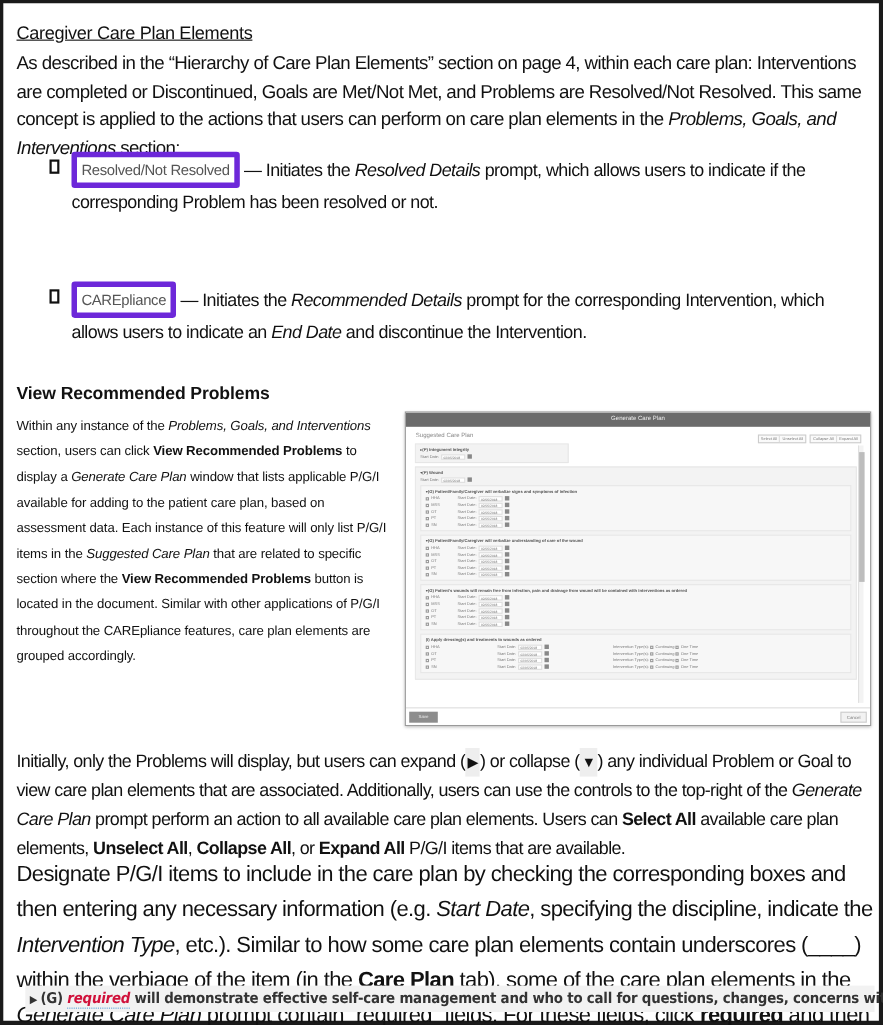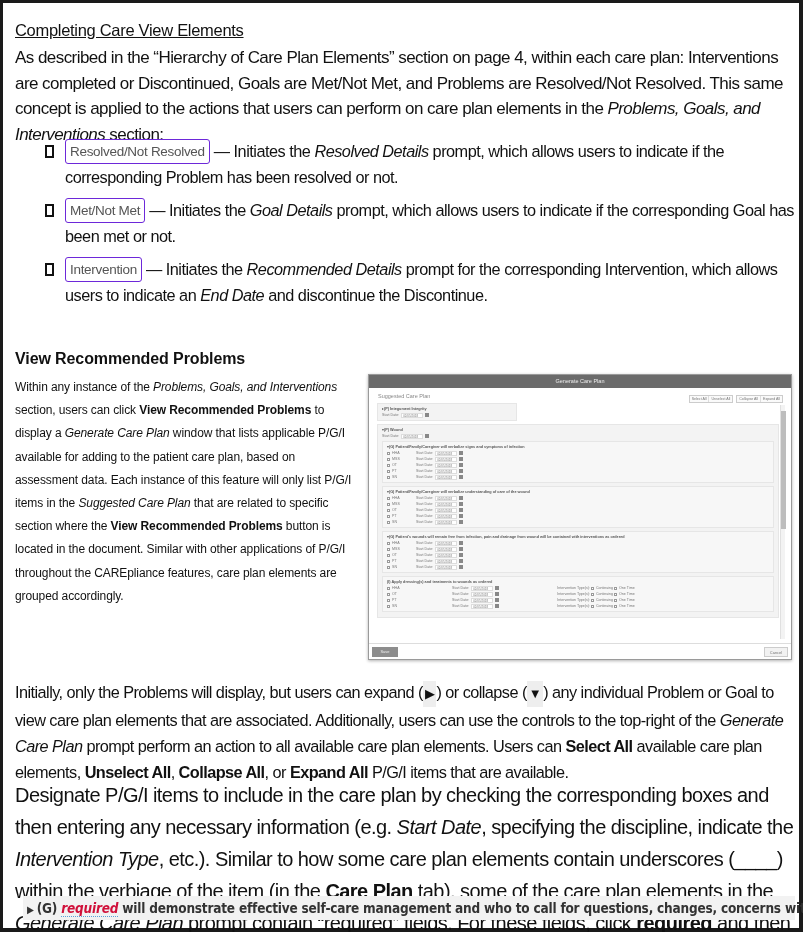--- a/index.html
+++ b/index.html
@@ -14,21 +14,21 @@
   .p1 { position: absolute; left: 12px; top: 42px; width: 786px; font-size: 17px; line-height: 25.5px; letter-spacing: -0.55px; }
   i { font-style: italic; }
   b { font-weight: bold; }
   .bullet-row { position: absolute; left: 42px; width: 750px; font-size: 16.3px; line-height: 26px; letter-spacing: -0.5px; }
   .bullet-box {
     position: absolute; left: 0; top: 7px; width: 9px; height: 13px;
     border: 2px solid #111; background: #fff;
   }
   .bullet-body { margin-left: 20px; }
   .ui-btn {
-    display: inline-block; border: 1px solid #6d28d9; border-radius: 3px; background: #fff;
+    display: inline-block; border: 5px solid #6d28d9; border-radius: 3px; background: #fff;
     color: #555; font-size: 13.5px; padding: 2px 4px; line-height: 19px; vertical-align: 1px;
     letter-spacing: -0.3px; margin-right: 4px;
   }
   .h2 { position: absolute; left: 12px; top: 347px; font-size: 16px; font-weight: bold; letter-spacing: -0.1px; }
   .p2 { position: absolute; left: 12px; top: 373px; width: 345px; font-size: 12px; line-height: 23.2px; letter-spacing: -0.1px; }
   .p3 { position: absolute; left: 12px; top: 676px; width: 786px; font-size: 16.3px; line-height: 26px; letter-spacing: -0.55px; }
   .p4 { position: absolute; left: 12px; top: 776px; width: 786px; font-size: 20px; line-height: 32px; letter-spacing: -0.55px; }
   .inline-icon { display: inline-block; background: #eee; padding: 0 2px; font-size: 13px; }
 
   
@@ -66,42 +66,36 @@
     font-family: "DejaVu Sans Condensed", "DejaVu Sans", sans-serif;
   }
   .req-strip .caret { display: inline-block; font-size: 10px; color: #333; margin-right: 3px; }
   .req { color: #d0103a; font-style: italic; border-bottom: 1.5px dotted #5aa0d8; }
 </style>
 </head>
 <body>
 
 <div class="page">
 
-  <div class="heading-u">Completing Care View Elements</div>
+  <div class="heading-u">Caregiver Care Plan Elements</div>
 
   <div class="p1"><span>As described in the “Hierarchy of Care Plan Elements” section on page 4, within each care plan: Interventions are completed or Discontinued, Goals are Met/Not Met, and Problems are Resolved/Not Resolved. This same concept is applied to the actions that users can perform on care plan elements in the </span><i>Problems, Goals, and Interventions</i><span> section:</span></div>
 
   <div class="bullet-row" style="top:135px;">
     <span class="bullet-box"></span>
     <div class="bullet-body">
       <span class="ui-btn">Resolved/Not Resolved</span><span>— Initiates the </span><i>Resolved Details</i><span> prompt, which allows users to indicate if the corresponding Problem has been resolved or not.</span>
     </div>
   </div>
 
-  <div class="bullet-row" style="top:194px;">
-    <span class="bullet-box"></span>
-    <div class="bullet-body">
-      <span class="ui-btn">Met/Not Met</span><span>— Initiates the </span><i>Goal Details</i><span> prompt, which allows users to indicate if the corresponding Goal has been met or not.</span>
-    </div>
-  </div>
 
   <div class="bullet-row" style="top:253px;">
     <span class="bullet-box"></span>
     <div class="bullet-body">
-      <span class="ui-btn">Intervention</span><span>— Initiates the </span><i>Recommended Details</i><span> prompt for the corresponding Intervention, which allows users to indicate an </span><i>End Date</i><span> and discontinue the Discontinue.</span>
+      <span class="ui-btn">CAREpliance</span><span>— Initiates the </span><i>Recommended Details</i><span> prompt for the corresponding Intervention, which allows users to indicate an </span><i>End Date</i><span> and discontinue the Intervention.</span>
     </div>
   </div>
 
   <div class="h2">View Recommended Problems</div>
   <div class="p2"><span>Within any instance of the </span><i>Problems, Goals, and Interventions</i><span> section, users can click </span><b>View Recommended Problems</b><span> to display a </span><i>Generate Care Plan</i><span> window that lists applicable P/G/I available for adding to the patient care plan, based on assessment data. Each instance of this feature will only list P/G/I items in the </span><i>Suggested Care Plan</i><span> that are related to specific section where the </span><b>View Recommended Problems</b><span> button is located in the document. Similar with other applications of P/G/I throughout the CAREpliance features, care plan elements are grouped accordingly.</span></div>
 
   <div class="gcp">
     <div class="gcp-title">Generate Care Plan</div>
     <div class="gcp-sub">Suggested Care Plan</div>
     <div class="gcp-ctrls">

